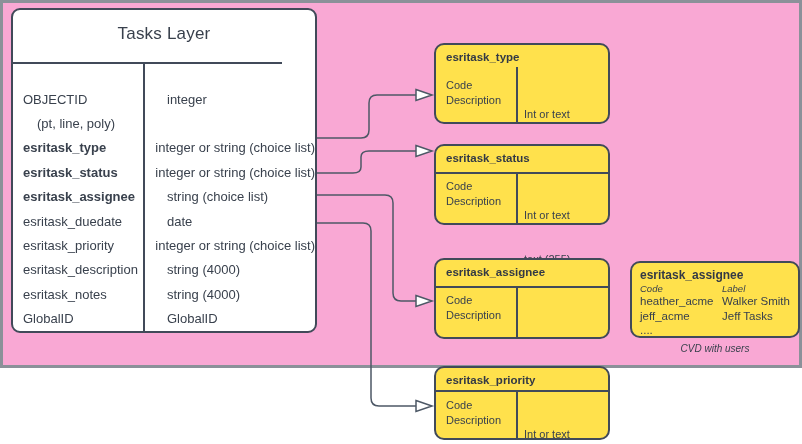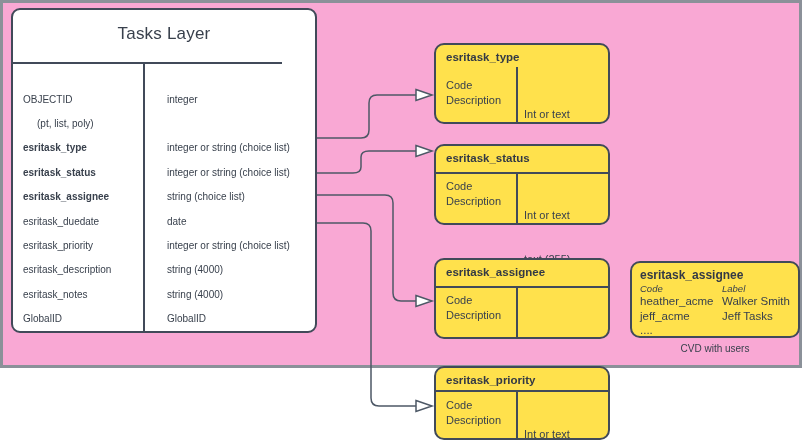--- a/index.html
+++ b/index.html
@@ -9,21 +9,21 @@
           border:3px solid #8b9199;background:#f9a8d4;}
 
   
   .tasks{position:absolute;left:8px;top:5px;width:306px;height:325px;box-sizing:border-box;
          border:2px solid #414a59;border-radius:9px;background:#fff;}
   .tasks-title{position:absolute;left:0;top:14px;width:100%;text-align:center;
                font-size:17px;letter-spacing:.2px;color:#39414d;}
   .tasks-title-divider{position:absolute;left:0;top:52px;width:269px;height:2px;background:#414a59;}
   .tasks-vdivider{position:absolute;left:130px;top:52px;bottom:0;width:2px;background:#414a59;}
   .tasks-rows{position:absolute;left:0;top:77px;right:0;}
-  .trow{display:flex;height:24.4px;align-items:center;font-size:10px;}
+  .trow{display:flex;height:24.4px;align-items:center;font-size:13px;}
   .trow .fname{width:130px;box-sizing:border-box;padding-left:10px;}
   .trow .ftype{padding-left:24px;white-space:pre;}
   .trow.bold .fname{font-weight:bold;}
 
   
   .domain{position:absolute;left:431px;width:176px;height:81px;box-sizing:border-box;
           background:#ffe14c;border:2px solid #414a59;border-radius:10px;}
   .domain .dtitle{position:absolute;left:10px;top:6px;font-size:11.5px;font-weight:bold;color:#333945;}
   .domain .dunderline{position:absolute;left:0;right:0;top:26px;height:1.5px;background:#414a59;}
   .domain .dvdivider{position:absolute;left:80px;top:26px;bottom:0;width:1.5px;background:#414a59;}
@@ -40,21 +40,21 @@
   .d-priority .dbody{top:30px;}
 
   
   .cvd{position:absolute;left:627px;top:258px;width:170px;height:77px;box-sizing:border-box;
        background:#ffe14c;border:2px solid #414a59;border-radius:10px;padding:5px 8px;}
   .cvd .ctitle{font-size:12px;font-weight:bold;color:#333945;}
   .cvd .cgrid{display:grid;grid-template-columns:80px auto;column-gap:2px;}
   .cvd .chead{font-size:9.5px;font-style:italic;margin-top:1px;}
   .cvd .ccell{font-size:11.5px;line-height:14.5px;white-space:pre;}
   .cvd-caption{position:absolute;left:627px;top:340px;width:170px;text-align:center;
-               font-size:10px;color:#39414d;}
+               font-style:italic;font-size:10px;color:#39414d;}
 
   
   .wires{position:absolute;left:0;top:0;width:802px;height:444px;pointer-events:none;}
 </style>
 </head>
 <body>
 
 <div class="canvas">
 
   <svg class="wires" viewBox="0 0 802 444" fill="none" stroke="#4d5866" stroke-width="1.5">
@@ -71,21 +71,21 @@
   <div class="tasks">
     <div class="tasks-title">Tasks Layer</div>
     <div class="tasks-title-divider"></div>
     <div class="tasks-vdivider"></div>
     <div class="tasks-rows">
       <div class="trow">
         <span class="fname">OBJECTID</span>
         <span class="ftype">integer</span>
       </div>
       <div class="trow">
-        <span class="ftype">(pt, list, poly)</span>
+        <span class="ftype">(pt, line, poly)</span>
       </div>
       <div class="trow bold">
         <span class="fname">esritask_type</span>
         <span class="ftype">integer or string (choice list)</span>
       </div>
       <div class="trow bold">
         <span class="fname">esritask_status</span>
         <span class="ftype">integer or string (choice list)</span>
       </div>
       <div class="trow bold">

